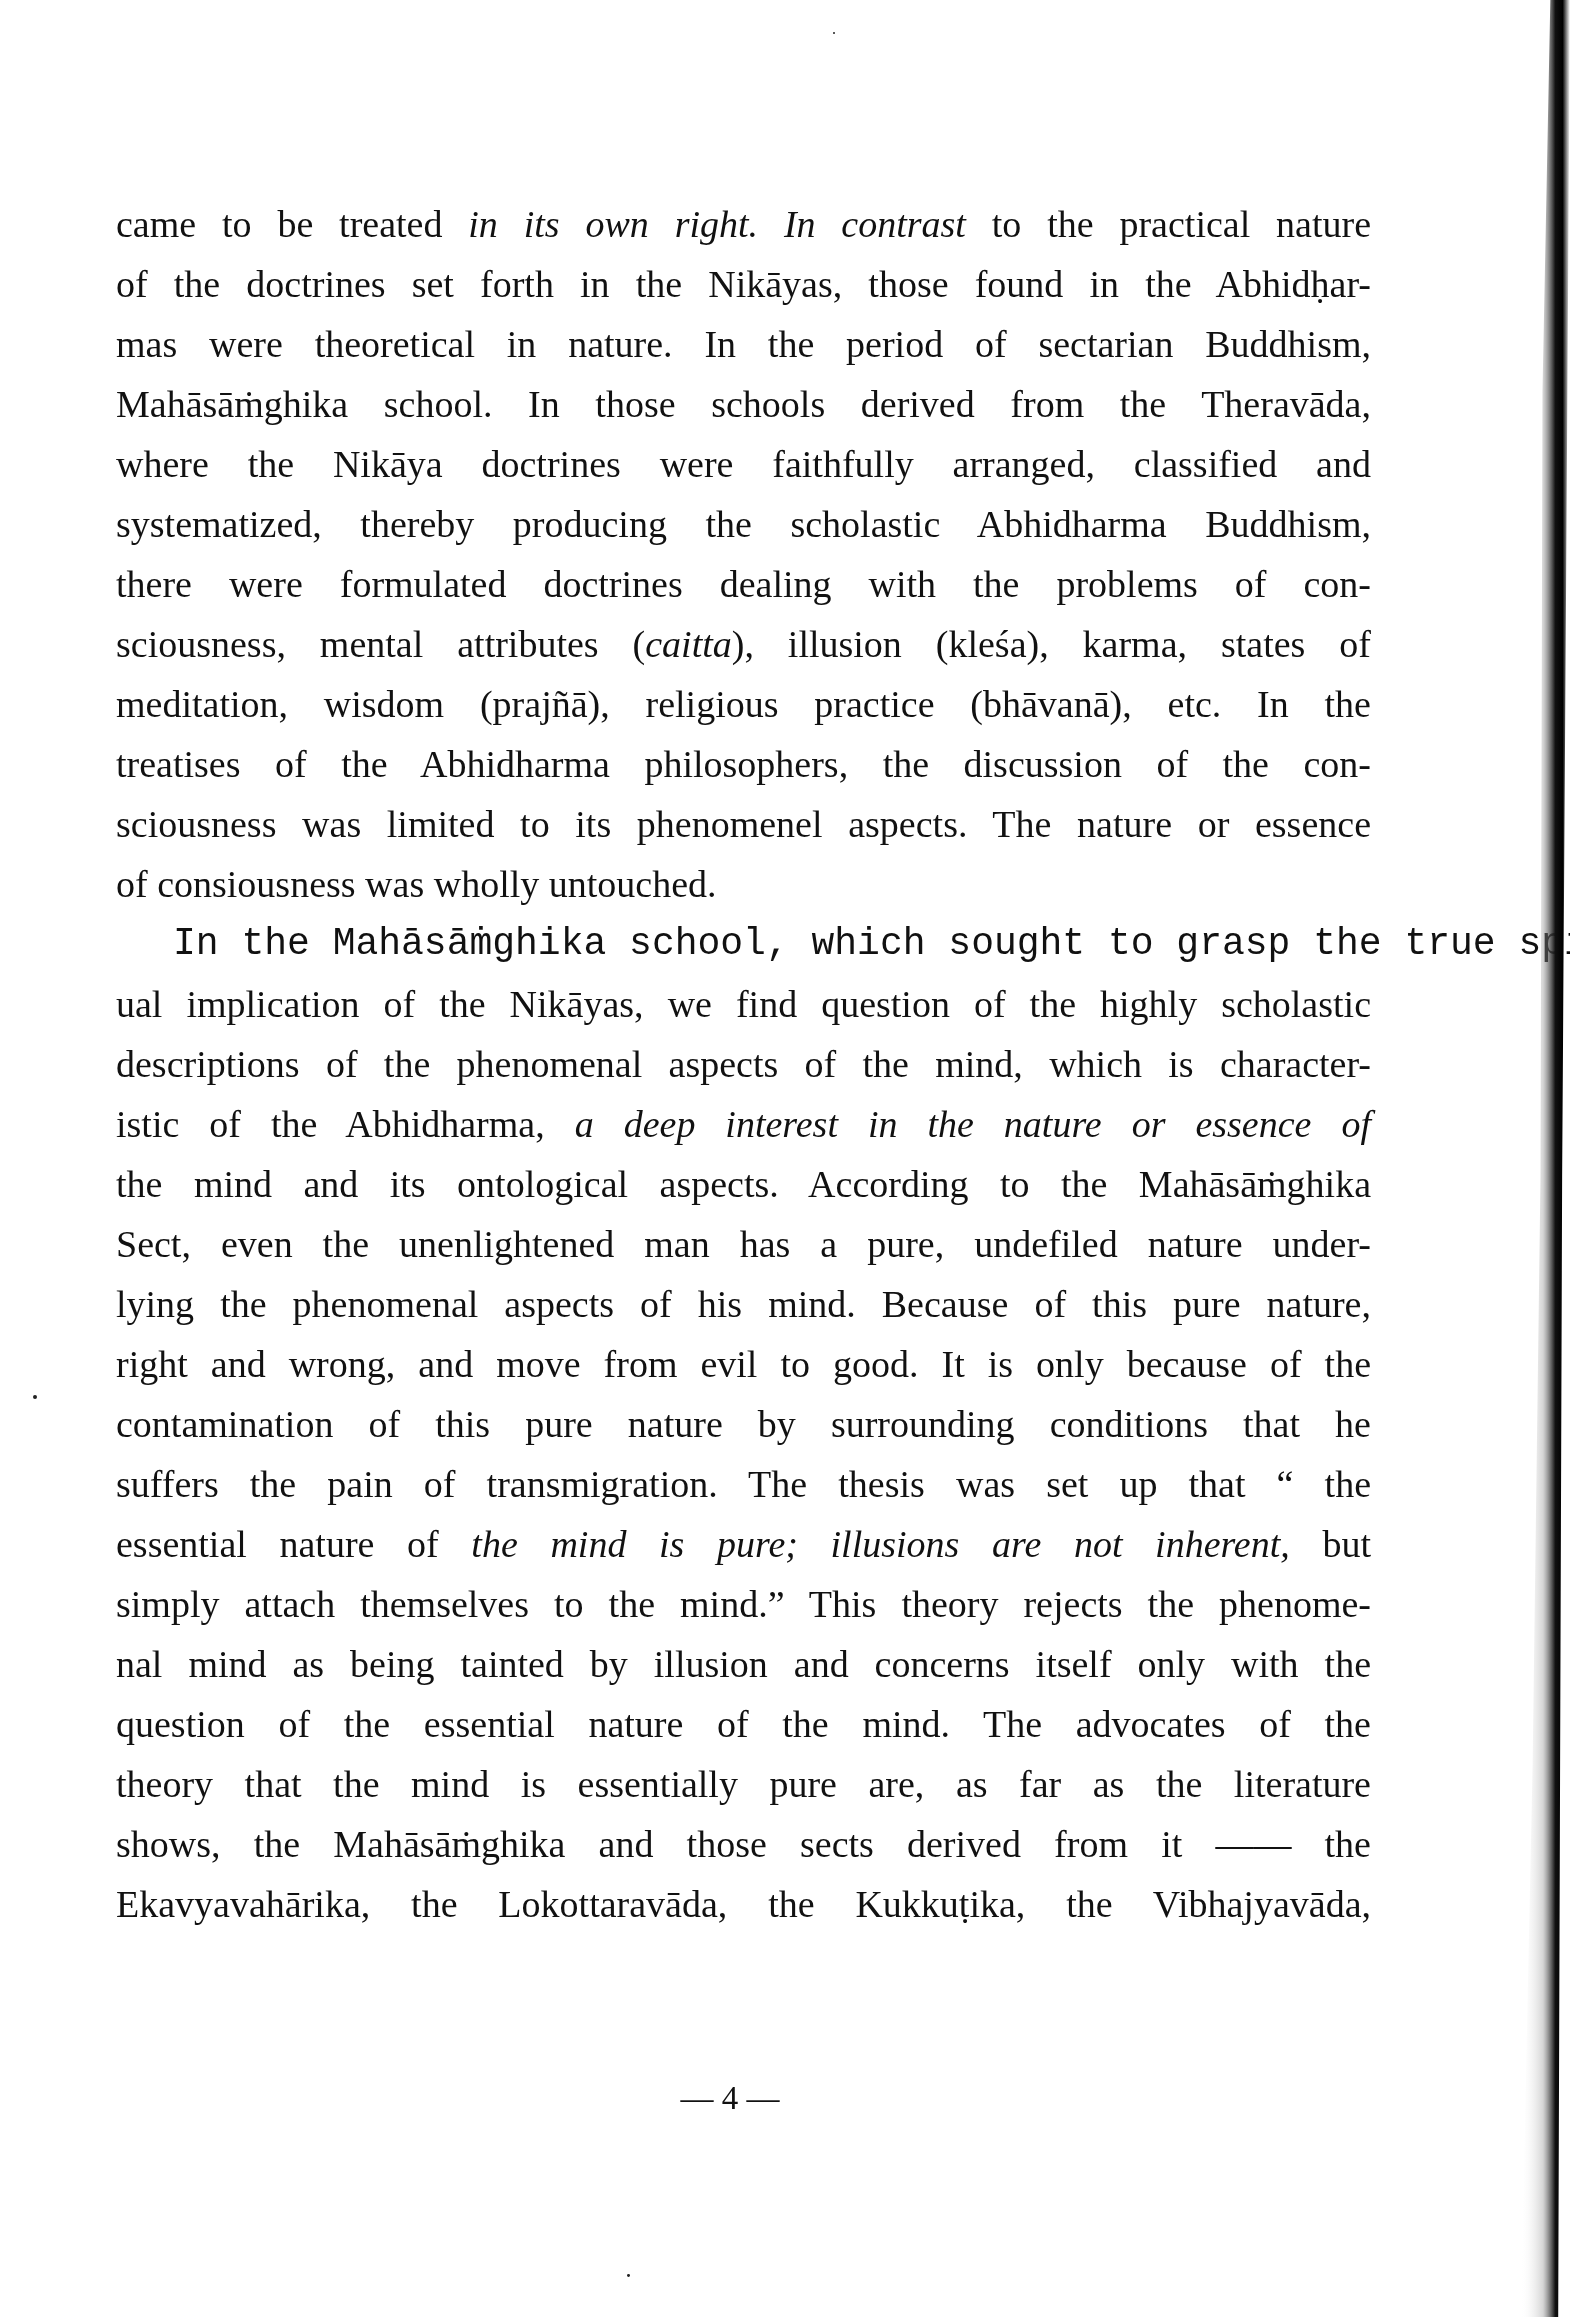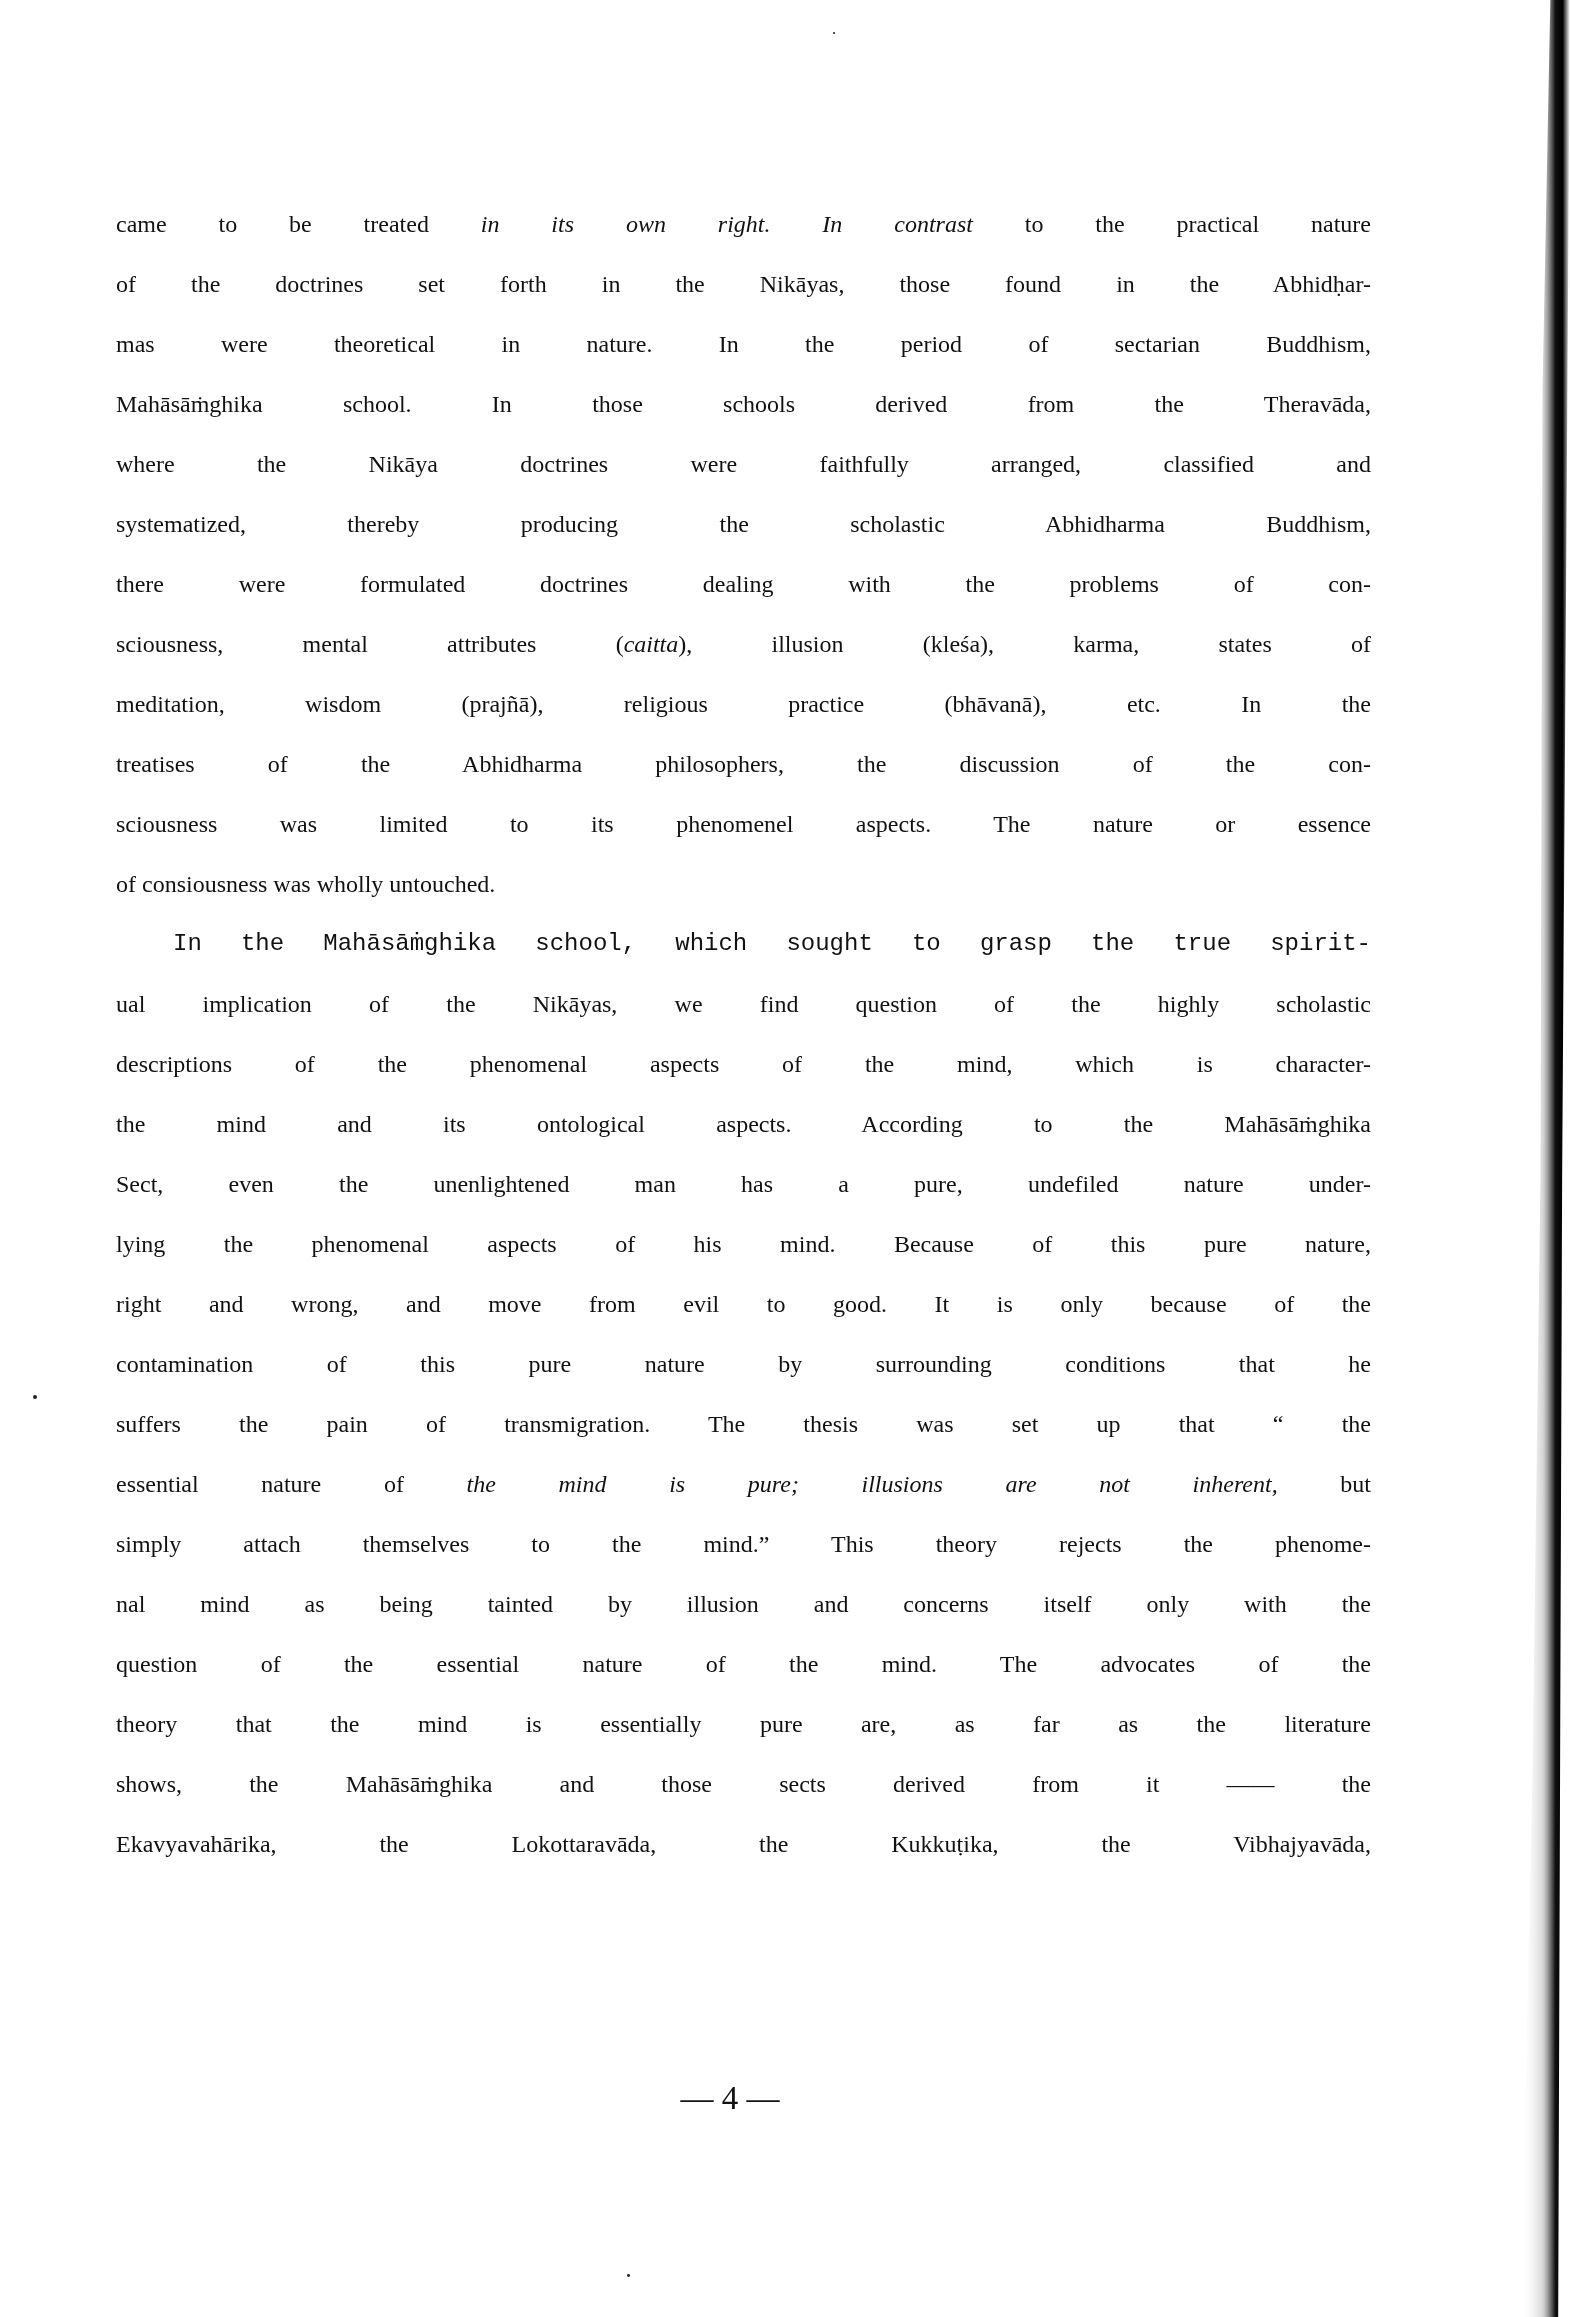--- a/index.html
+++ b/index.html
@@ -3,21 +3,21 @@
 <meta charset="utf-8">
 <style>
   html, body { margin: 0; padding: 0; background: #ffffff; }
   body { width: 1570px; height: 2317px; position: relative; overflow: hidden; }
   .page {
     position: absolute; left: 0; top: 0; width: 1570px; height: 2317px; background: #fff;
   }
   .text-block {
     position: absolute; left: 116px; top: 194px; width: 1255px;
     font-family: "Liberation Serif", "DejaVu Serif", serif;
-    font-size: 24px; color: #111;
+    font-size: 38px; color: #111;
   }
   .line {
     height: 60px; line-height: 60px; white-space: nowrap;
     text-align: justify; text-align-last: justify; display: block;
   }
   .line.last { text-align-last: left; }
   .line.indent { padding-left: 57px; font-family: Liberation Mono, monospace; }
   .it { font-style: italic; }
   .page-number {
     position: absolute; left: 0; width: 1460px; top: 2080px; text-align: center;
@@ -41,20 +41,21 @@
       <span class="line"><span>systematized, thereby producing the scholastic Abhidharma Buddhism,</span></span>
       <span class="line"><span>there were formulated doctrines dealing with the problems of con-</span></span>
       <span class="line"><span>sciousness, mental attributes (</span><span class="it">caitta</span><span>), illusion (kleśa), karma, states of</span></span>
       <span class="line"><span>meditation, wisdom (prajñā), religious practice (bhāvanā), etc. In the</span></span>
       <span class="line"><span>treatises of the Abhidharma philosophers, the discussion of the con-</span></span>
       <span class="line"><span>sciousness was limited to its phenomenel aspects. The nature or essence</span></span>
       <span class="line last"><span>of consiousness was wholly untouched.</span></span>
       <span class="line indent"><span>In the Mahāsāṁghika school, which sought to grasp the true spirit-</span></span>
       <span class="line"><span>ual implication of the Nikāyas, we find question of the highly scholastic</span></span>
       <span class="line"><span>descriptions of the phenomenal aspects of the mind, which is character-</span></span>
+      <span class="line"><span>istic of the Abhidharma, </span><span class="it">a deep interest in the nature or essence of</span></span>
       <span class="line"><span>the mind and its ontological aspects. According to the Mahāsāṁghika</span></span>
       <span class="line"><span>Sect, even the unenlightened man has a pure, undefiled nature under-</span></span>
       <span class="line"><span>lying the phenomenal aspects of his mind. Because of this pure nature,</span></span>
       <span class="line"><span>right and wrong, and move from evil to good. It is only because of the</span></span>
       <span class="line"><span>contamination of this pure nature by surrounding conditions that he</span></span>
       <span class="line"><span>suffers the pain of transmigration. The thesis was set up that “ the</span></span>
       <span class="line"><span>essential nature of </span><span class="it">the mind is pure; illusions are not inherent,</span><span> but</span></span>
       <span class="line"><span>simply attach themselves to the mind.” This theory rejects the phenome-</span></span>
       <span class="line"><span>nal mind as being tainted by illusion and concerns itself only with the</span></span>
       <span class="line"><span>question of the essential nature of the mind. The advocates of the</span></span>

